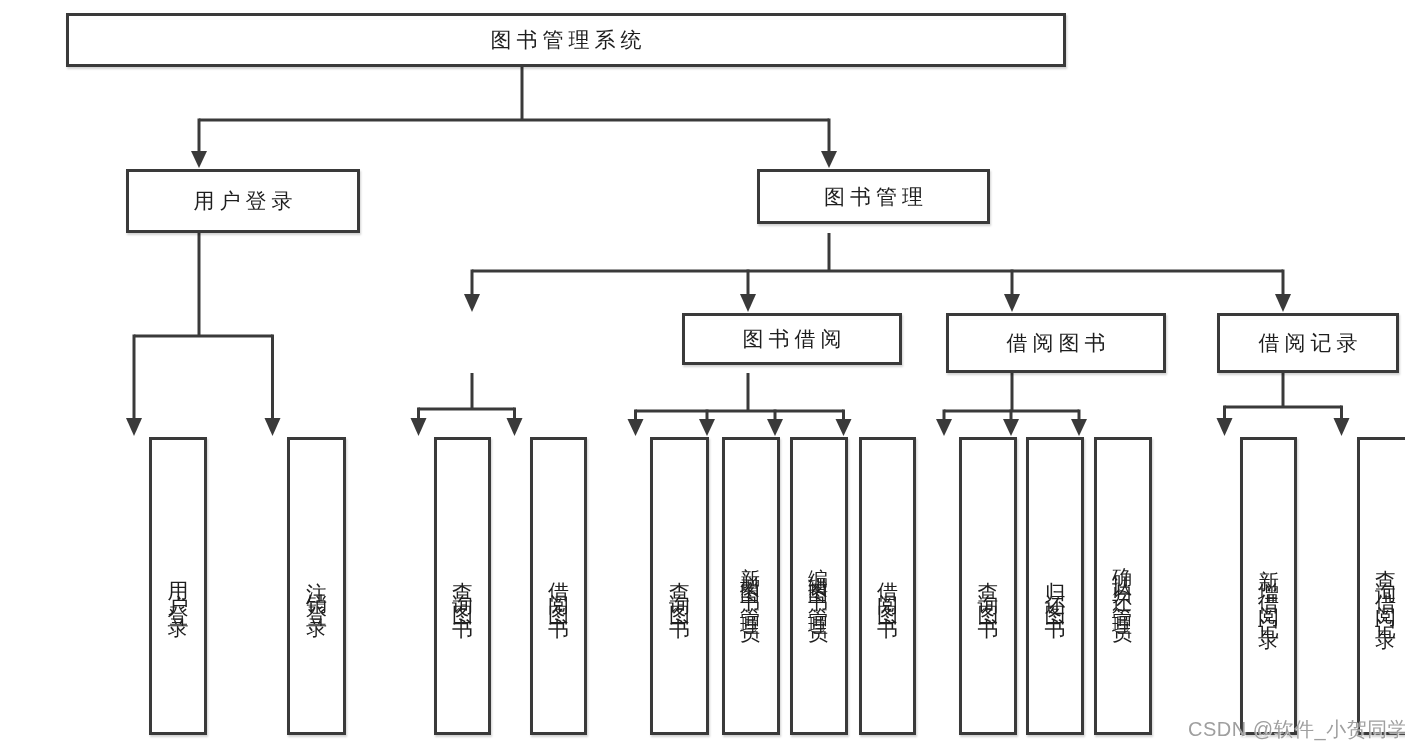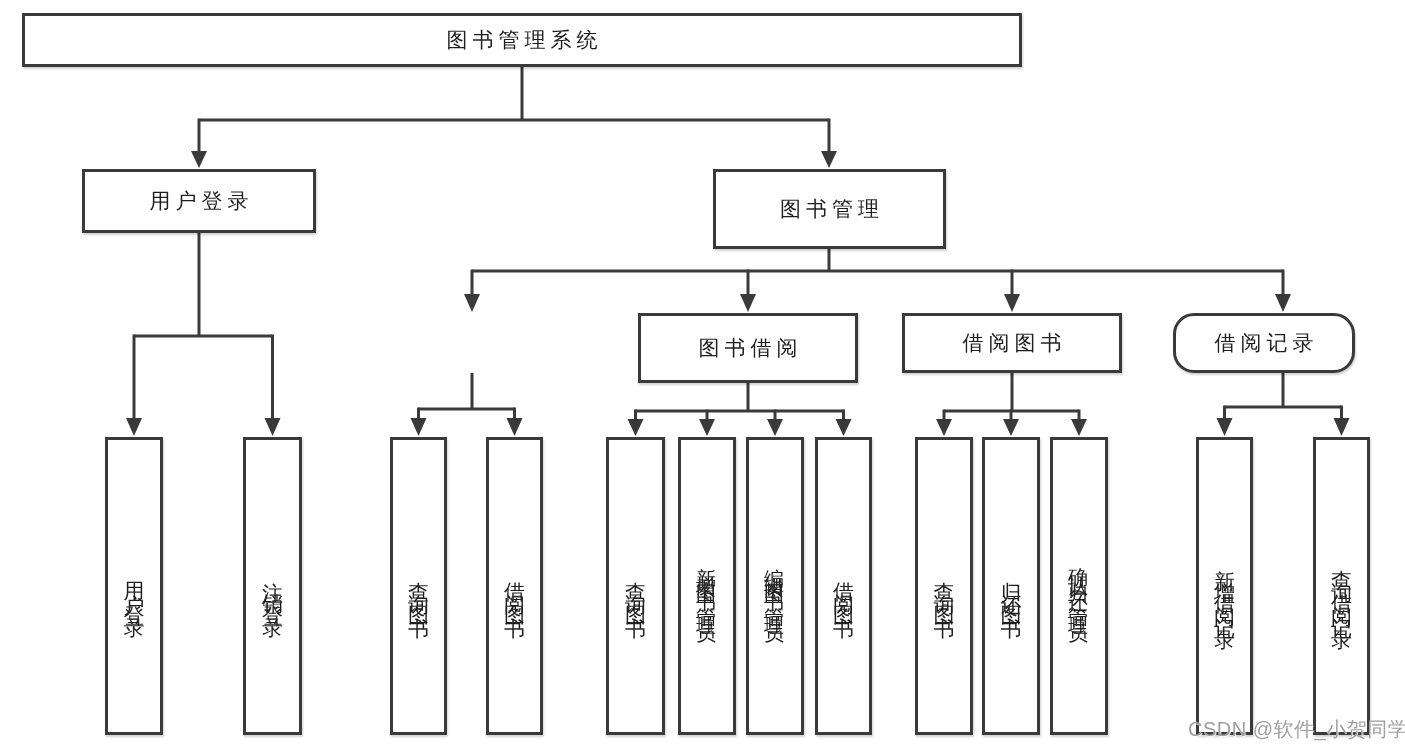--- a/index.html
+++ b/index.html
@@ -24,20 +24,21 @@
   .node {
     position: absolute;
     box-sizing: border-box;
     border: 3px solid #3a3a3a;
     background: #ffffff;
     box-shadow: 1px 2px 2px rgba(0,0,0,0.18);
     display: flex;
     align-items: center;
     justify-content: center;
     z-index: 2;
+    margin-left: 44px;
   }
   .htext {
     font-size: 21px;
     letter-spacing: 5px;
     color: #1e1e1e;
     white-space: nowrap;
     padding-left: 5px; 
   }
   .vtext {
     writing-mode: vertical-rl;
@@ -148,31 +149,31 @@
     </g>
   </svg>
 
   <div class="node h" style="left:22px; top:13px; width:1000px; height:54px;">
     <span class="htext">图书管理系统</span>
   </div>
 
   <div class="node h" style="left:82px; top:169px; width:234px; height:64px;">
     <span class="htext">用户登录</span>
   </div>
-  <div class="node h" style="left:713px; top:169px; width:233px; height:80px;">
+  <div class="node h" style="left:713px; top:169px; width:233px; height:55px;">
     <span class="htext">图书管理</span>
   </div>
 
-  <div class="node h" style="left:638px; top:313px; width:220px; height:70px;">
+  <div class="node h" style="left:638px; top:313px; width:220px; height:52px;">
     <span class="htext">图书借阅</span>
   </div>
   <div class="node h" style="left:902px; top:313px; width:220px; height:60px;">
     <span class="htext">借阅图书</span>
   </div>
-  <div class="node h" style="left:1173px; top:313px; width:182px; height:60px;border-radius:21px;">
+  <div class="node h" style="left:1173px; top:313px; width:182px; height:60px;">
     <span class="htext">借阅记录</span>
   </div>
 
   <div class="node v" style="left:105px; top:437px; width:58px; height:298px;">
     <span class="vtext">用户登录</span>
   </div>
   <div class="node v" style="left:243px; top:437px; width:59px; height:298px;">
     <span class="vtext">注销登录</span>
   </div>
 

